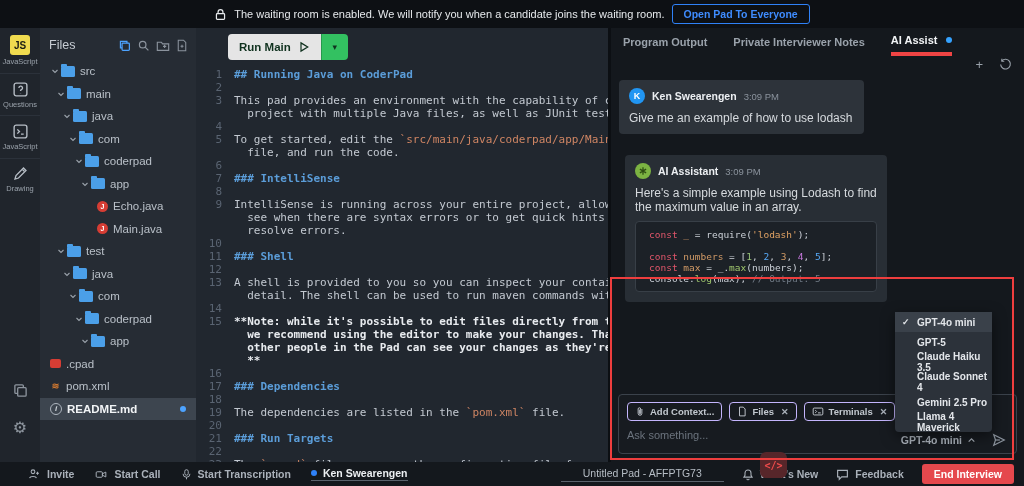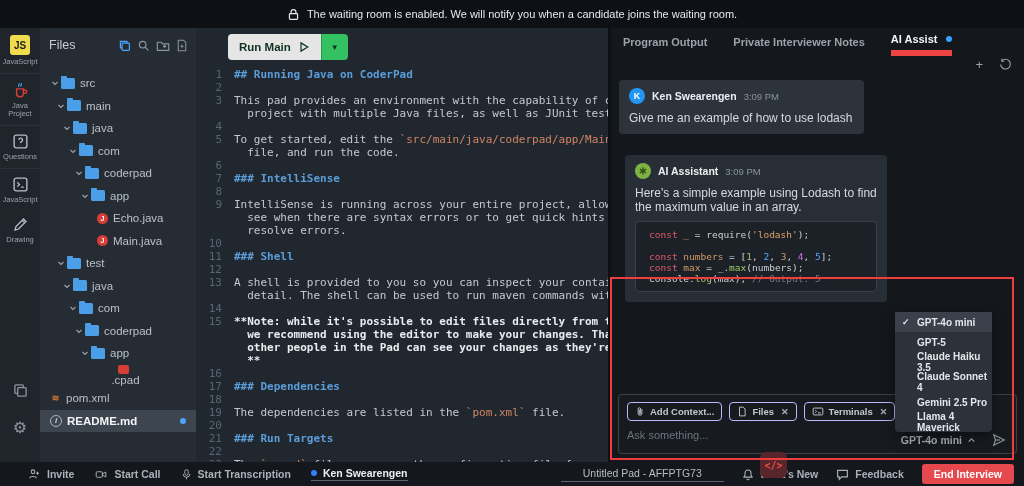--- a/index.html
+++ b/index.html
@@ -29,21 +29,21 @@
   .ab-bottom { margin-top:auto; display:flex; flex-direction:column; align-items:center; gap:22px;
     padding-bottom:26px; color:#8d959e; }
   .gear-glyph { font-size:16px; color:#8d959e; line-height:1; cursor:pointer; }
 
   
   .files-panel { width:156px; background:#262c34; display:flex; flex-direction:column; }
   .fp-header { height:26px; display:flex; align-items:center; padding:8px 8px 0 9px; }
   .fp-title { color:#c6ccd3; font-size:12.5px; flex:1; }
   .fp-icons { display:flex; gap:6px; align-items:center; color:#8b939d; }
   .fp-icons .blue { color:#4da3ff; }
-  .tree { margin-top:18px; }
+  .tree { margin-top:6px; }
   .tree-row { height:22.5px; display:flex; align-items:center; font-size:11.5px; color:#b9c0c8;
     cursor:pointer; white-space:nowrap; }
   .tree-row .chev { width:12px; display:flex; justify-content:center; color:#9aa2ab; }
   .tree-row .name { margin-left:5px; }
   .tree-row.selected { background:#3d454f; color:#f2f4f6; font-weight:bold; position:relative; }
   .tree-row.selected .dot { position:absolute; right:10px; width:6px; height:6px; border-radius:50%;
     background:#4da3ff; }
   .folder-ic { width:14px; height:11px; background:#4b9fe8; border-radius:1.5px; position:relative; }
   .folder-ic:before { content:""; position:absolute; top:-2px; left:0; width:6px; height:3px;
     background:#4b9fe8; border-radius:1px 1px 0 0; }
@@ -76,21 +76,21 @@
   .ct .b { color:#e8ebef; font-weight:bold; }
   .code-badge { position:absolute; left:564px; top:424px; width:27px; height:26px; background:#57262a;
     border-radius:6px; color:#ef4b4b; font-family:"DejaVu Sans Mono",monospace; font-weight:bold;
     font-size:10px; display:flex; align-items:center; justify-content:center; z-index:40; }
 
   
   .right-panel { width:413px; background:#14181d; position:relative; }
   .tabs { display:flex; gap:26px; padding:8px 0 0 12px; height:28px; }
   .tab { font-size:11px; font-weight:bold; color:#9aa2ab; cursor:pointer; position:relative;
     display:flex; align-items:center; gap:6px; padding-bottom:8px; }
-  .tab.active { color:#f2f4f6; border-bottom:6px solid #ef4444;gap:9px; }
+  .tab.active { color:#f2f4f6; border-bottom:4px solid #ef4444;gap:9px; }
   .tab .tdot { width:6px; height:6px; border-radius:50%; background:#35a2ff; }
   .panel-tools { position:absolute; top:30px; right:12px; display:flex; gap:16px; color:#9aa2ab; }
   .panel-tools .pt { cursor:pointer; font-size:13px; line-height:1; display:flex; align-items:center; }
 
   .chat { position:absolute; top:52px; left:0; right:0; }
   .msg-card { background:#2d333a; border-radius:4px; padding:8px 12px 9px 10px; display:inline-block; }
   .msg-user { margin-left:8px; }
   .msg-head { display:flex; align-items:center; gap:7px; }
   .avatar-k { width:16px; height:16px; border-radius:50%; background:#2196f3; color:#fff; font-size:9px;
     font-weight:bold; display:flex; align-items:center; justify-content:center; }
@@ -153,37 +153,30 @@
 <div class="app">
 
   <div class="top-banner">
     <span>
       <svg width="13" height="13" viewBox="0 0 16 16" fill="none" stroke="#e6e9ec" stroke-width="1.5">
         <rect x="3" y="7" width="10" height="7" rx="1"></rect>
           <path d="M5 7V5a3 3 0 0 1 6 0v2"></path>
       </svg>
     </span>
     <span>The waiting room is enabled. We will notify you when a candidate joins the waiting room.</span>
+    <button class="banner-btn">Open Pad To Everyone</button>
   </div>
 
   <div class="main">
 
     <nav class="activity-bar">
       <div id="activityItems">
           <div class="ab-item">
             <span class="js-badge">JS</span>
             <span class="lbl">JavaScript</span>
-          </div>
-          <div class="ab-item">
-            <svg width="18" height="18" viewBox="0 0 16 16" fill="none">
-              <path d="M5 7h6v4a3 3 0 0 1-6 0z" stroke="#d63d34" stroke-width="1.3"></path>
-              <path d="M11 8h1.5a1.5 1.5 0 0 1 0 3H11" stroke="#d63d34" stroke-width="1.2"></path>
-              <path d="M7 2c1 1-1 2 0 3M9 2c1 1-1 2 0 3" stroke="#4b9fe8" stroke-width="1.1"></path>
-            </svg>
-            <span class="lbl">Java Project</span>
           </div>
           <div class="ab-item">
             <svg width="17" height="17" viewBox="0 0 16 16" fill="none" stroke="#b6bdc5" stroke-width="1.3">
               <rect x="2" y="2" width="12" height="12" rx="2"></rect>
               <path d="M6.5 6.5a1.7 1.7 0 1 1 2.4 1.6c-.6.3-.9.7-.9 1.3M8 11.2v.3"></path>
             </svg>
             <span class="lbl">Questions</span>
           </div>
           <div class="ab-item">
             <svg width="17" height="17" viewBox="0 0 16 16" fill="none" stroke="#b6bdc5" stroke-width="1.3">
@@ -342,21 +335,21 @@
           </div>
           <div class="tree-row" style="padding-left: 39px;">
             <span class="chev">
               <svg width="8" height="8" viewBox="0 0 16 16" fill="none" stroke="currentColor" stroke-width="2.2">
                 <path d="M3 6l5 5 5-5"></path>
               </svg>
             </span>
             <span class="folder-ic"></span>
             <span class="name">app</span>
           </div>
-          <div class="tree-row" style="padding-left: 10px; flex-direction: column;">
+          <div class="tree-row" style="padding-left: 10px;">
             <span class="cpad-ic"></span>
             <span class="name">.cpad</span>
           </div>
           <div class="tree-row" style="padding-left: 10px;">
             <span class="xml-ic">≋</span>
             <span class="name">pom.xml</span>
           </div>
           <div class="tree-row selected" style="padding-left: 10px;">
             <span class="info-ic">i</span>
             <span class="name">README.md</span>

